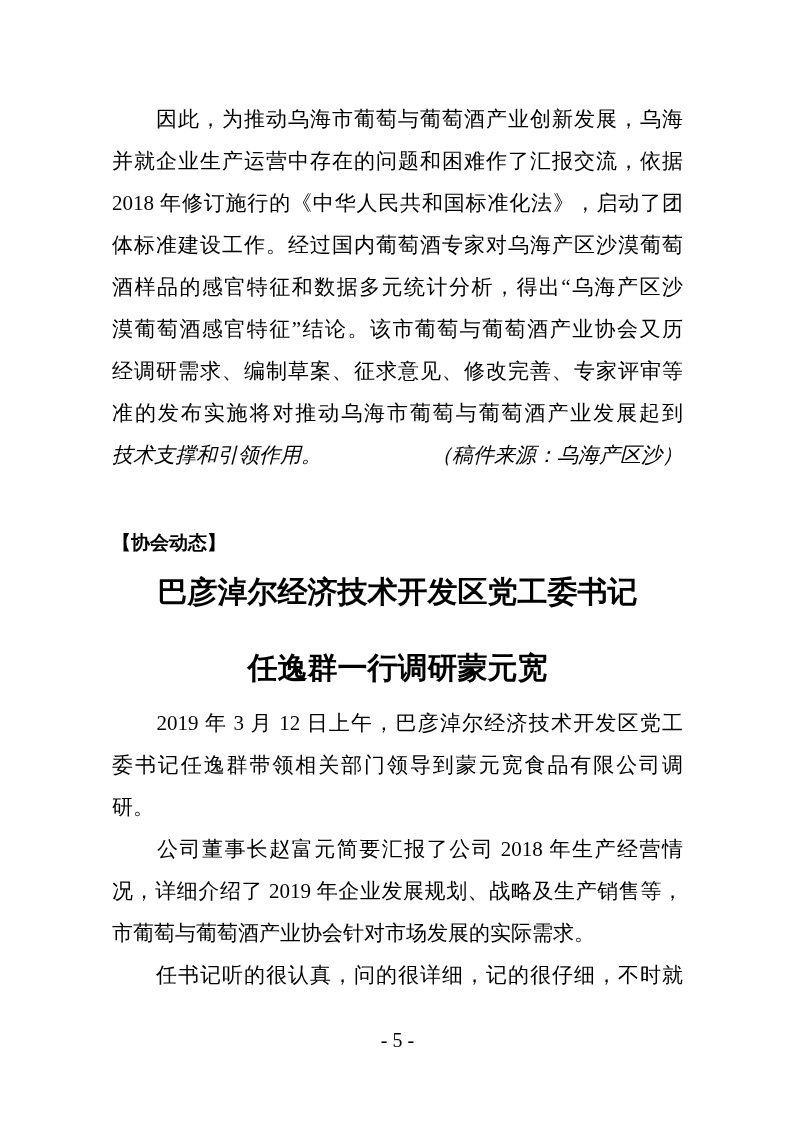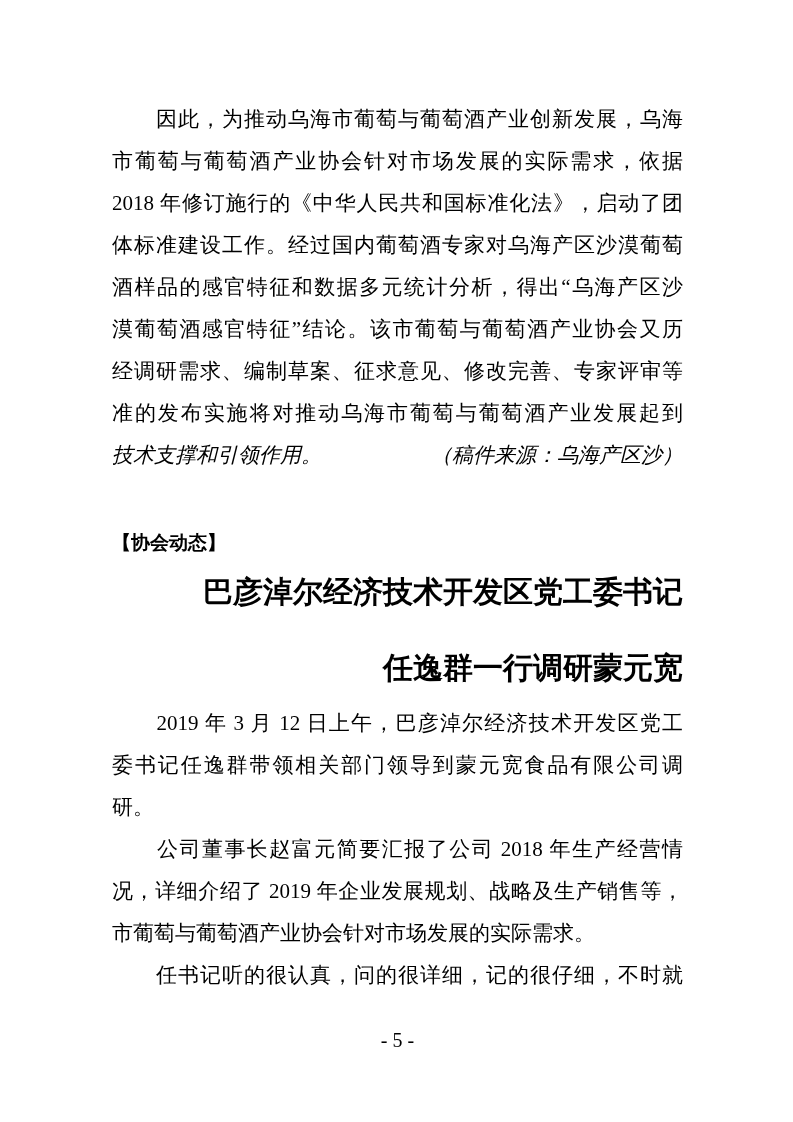--- a/index.html
+++ b/index.html
@@ -41,41 +41,41 @@
     margin-top: 54px;
     font-family: "Liberation Sans", "DejaVu Sans", sans-serif;
     font-weight: bold;
     font-size: 19px;
     line-height: 26px;
   }
   .title-line {
     font-size: 30px;
     font-weight: bold;
     line-height: 40px;
-    text-align: right;
+    text-align: center;
   }
   .title-line.first { margin-top: 16px; }
   .title-line.second { margin-top: 36px; }
   .para-gap { margin-top: 14px; }
   .footer {
     margin-top: 30px;
     text-align: center;
     font-size: 20px;
     line-height: 28px;
   }
 </style>
 </head>
 <body>
 
 <div class="page">
   <div class="content">
 
     <div>
       <div class="line">　　因此，为推动乌海市葡萄与葡萄酒产业创新发展，乌海</div>
-      <div class="line">市葡萄与葡萄酒产业协会针对市场发展的实际需求，依据</div>
+      <div class="line">并就企业生产运营中存在的问题和困难作了汇报交流，依据</div>
       <div class="line">2018 年修订施行的《中华人民共和国标准化法》，启动了团</div>
       <div class="line">体标准建设工作。经过国内葡萄酒专家对乌海产区沙漠葡萄</div>
       <div class="line">酒样品的感官特征和数据多元统计分析，得出“乌海产区沙</div>
       <div class="line">漠葡萄酒感官特征”结论。该市葡萄与葡萄酒产业协会又历</div>
       <div class="line">经调研需求、编制草案、征求意见、修改完善、专家评审等</div>
       <div class="line">准的发布实施将对推动乌海市葡萄与葡萄酒产业发展起到</div>
       <div class="line split">
         <span>技术支撑和引领作用。</span>
         <span>（稿件来源：乌海产区沙）</span>
       </div>

